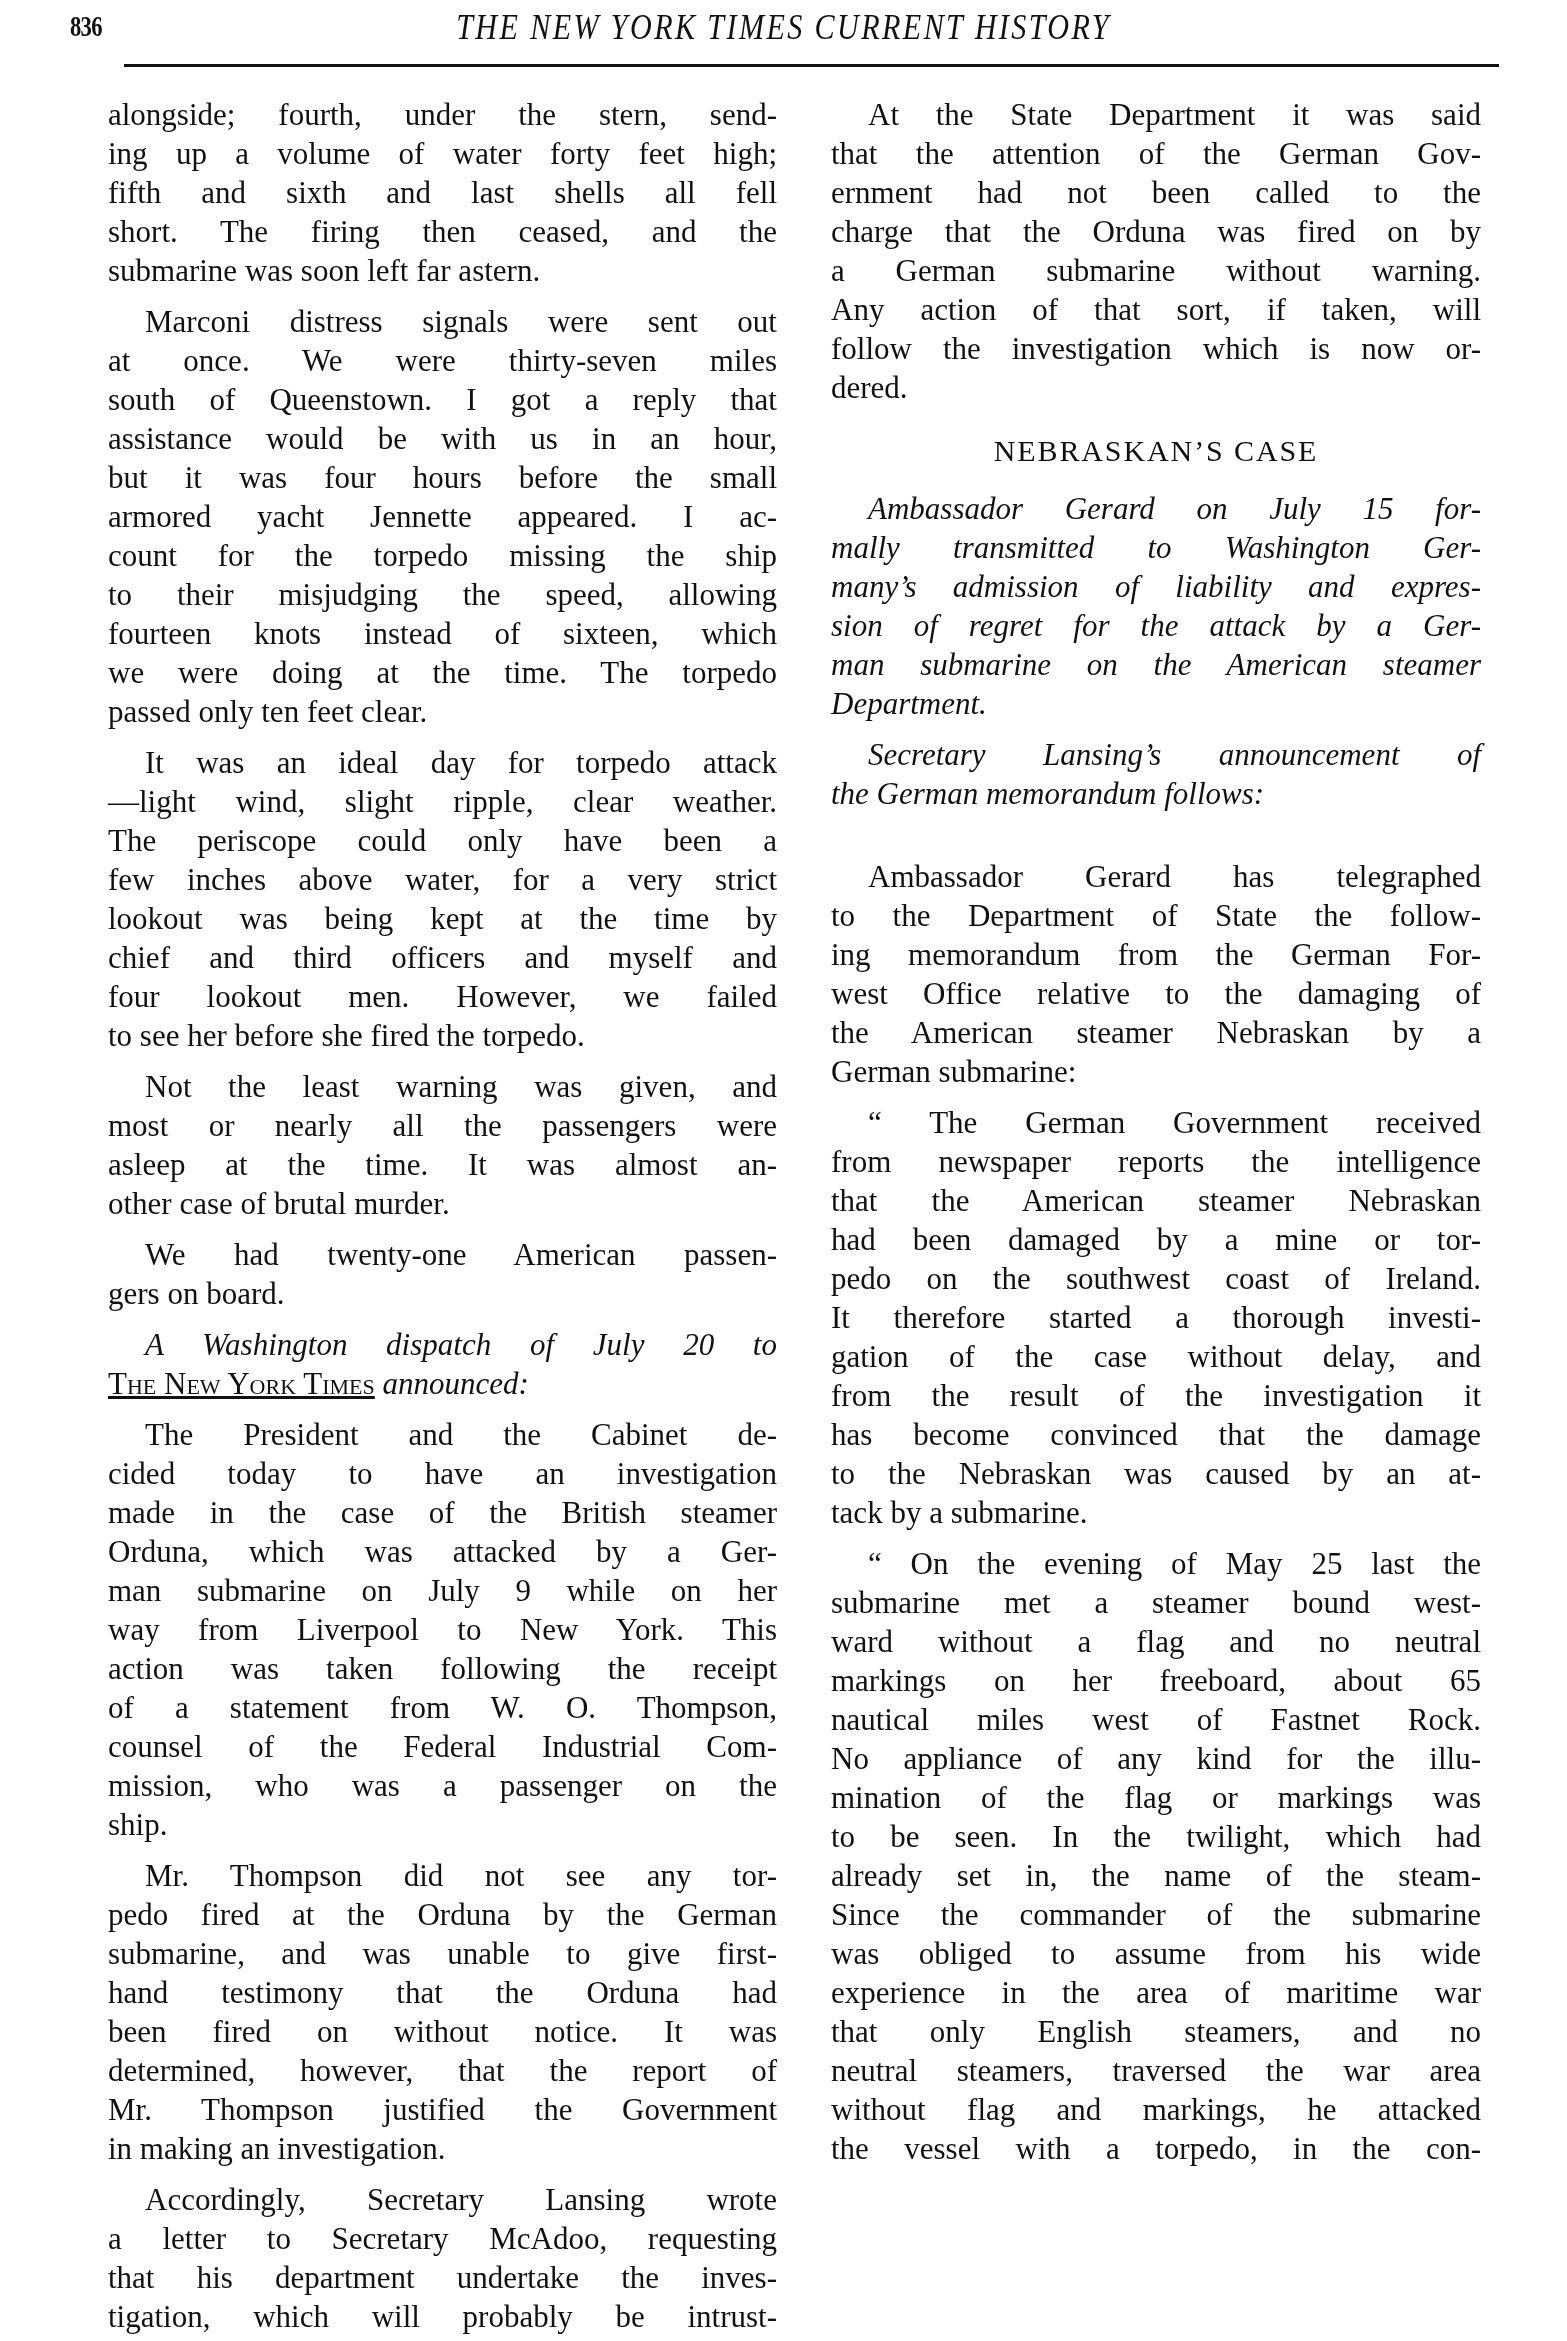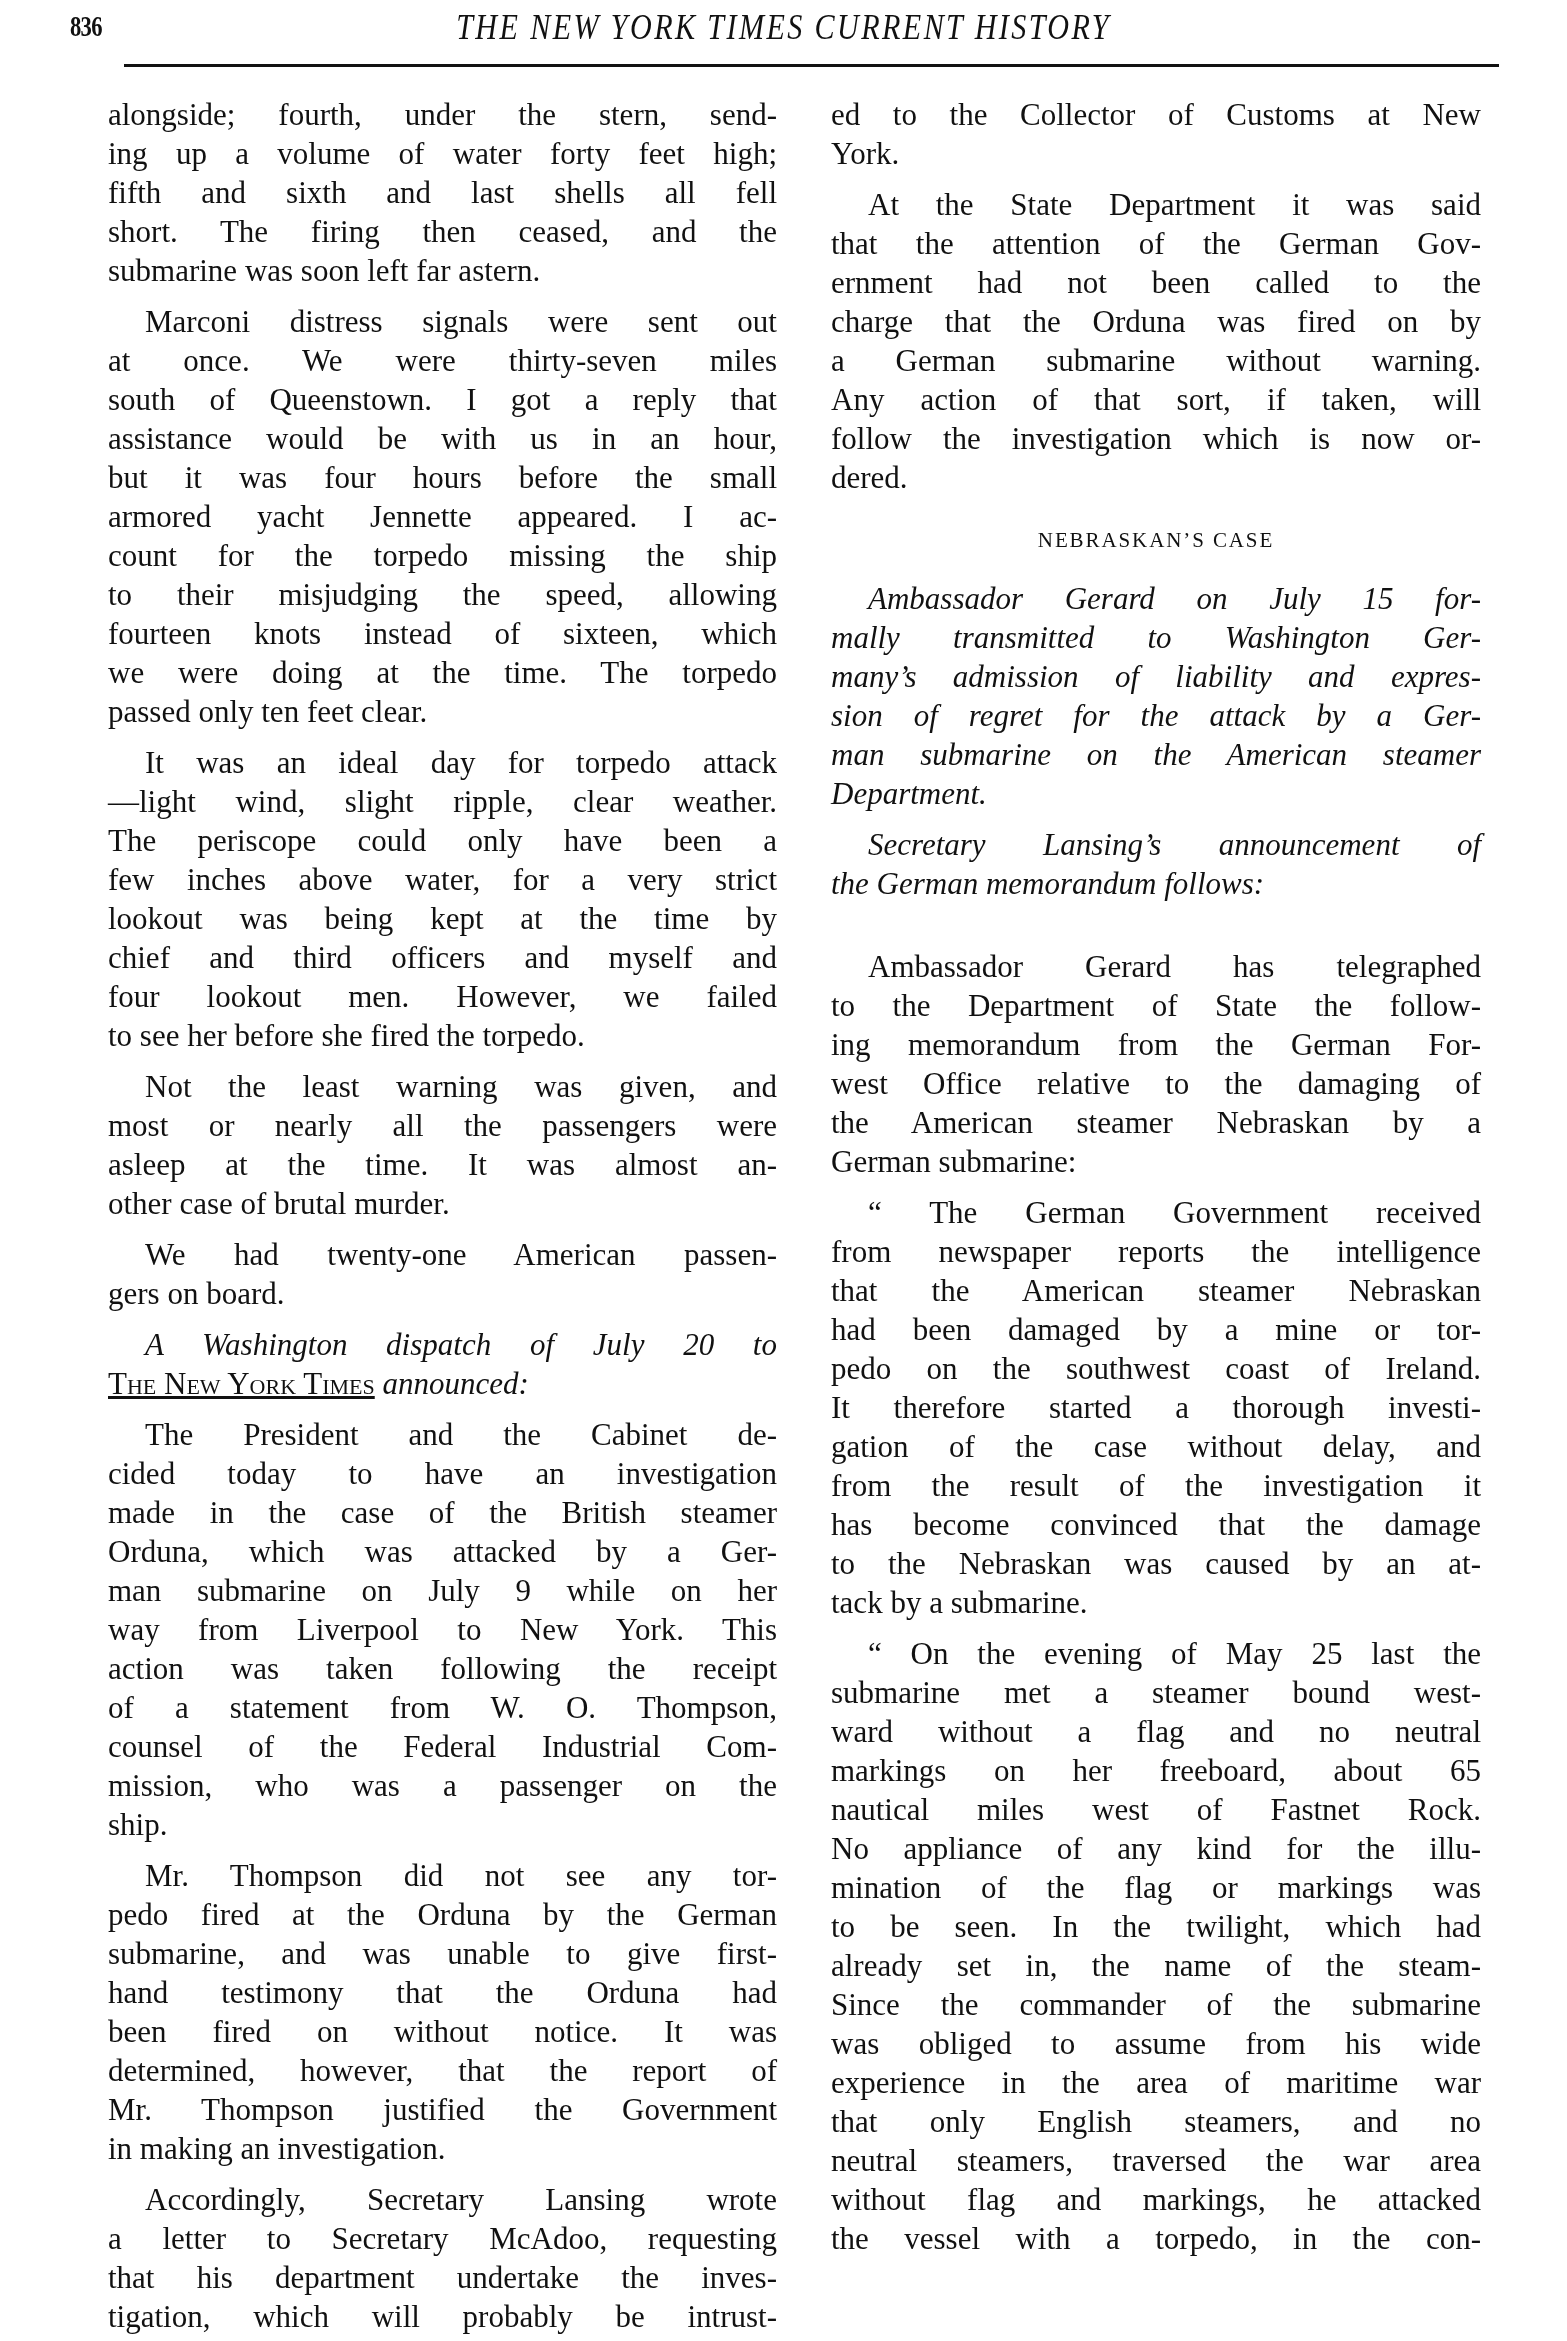--- a/index.html
+++ b/index.html
@@ -29,21 +29,21 @@
   }
   .col-left { left: 96px; width: 693px; }
   .col-right { left: 819px; width: 674px; }
   .para { margin: 12px; }
   .para .ln { display: block; white-space: nowrap; text-align: justify; text-align-last: justify; }
   .para .ln.last { text-align-last: left; }
   .para .ln.first { text-indent: 37px; }
   .italic { font-style: italic; }
   .smallcaps { font-variant: small-caps; font-style: normal; text-decoration: underline; }
   .section-heading {
-    text-align: center; font-size: 21px; letter-spacing: 1.9px;
+    text-align: center; font-size: 30px; letter-spacing: 1.9px;
     margin: 24px 0 19px 0; line-height: 39px;
   }
   .gap-small { height: 19.7px; }
 </style>
 </head>
 <body>
 
 <div class="header">
   <div class="page-number">836</div>
   <div class="running-title">THE NEW YORK TIMES CURRENT HISTORY</div>
@@ -121,24 +121,20 @@
     <div class="para">
       <span class="ln first">Accordingly, Secretary Lansing wrote</span>
       <span class="ln">a letter to Secretary McAdoo, requesting</span>
       <span class="ln">that his department undertake the inves-</span>
       <span class="ln">tigation, which will probably be intrust-</span>
     </div>
   </div>
 
 <div class="column col-right" id="right-col">
   <div id="right-before">
-      <div class="para">
-        <span class="ln">ed to the Collector of Customs at New</span>
-        <span class="ln last">York.</span>
-      </div>
       <div class="para">
         <span class="ln first">At the State Department it was said</span>
         <span class="ln">that the attention of the German Gov-</span>
         <span class="ln">ernment had not been called to the</span>
         <span class="ln">charge that the Orduna was fired on by</span>
         <span class="ln">a German submarine without warning.</span>
         <span class="ln">Any action of that sort, if taken, will</span>
         <span class="ln">follow the investigation which is now or-</span>
         <span class="ln last">dered.</span>
       </div>

